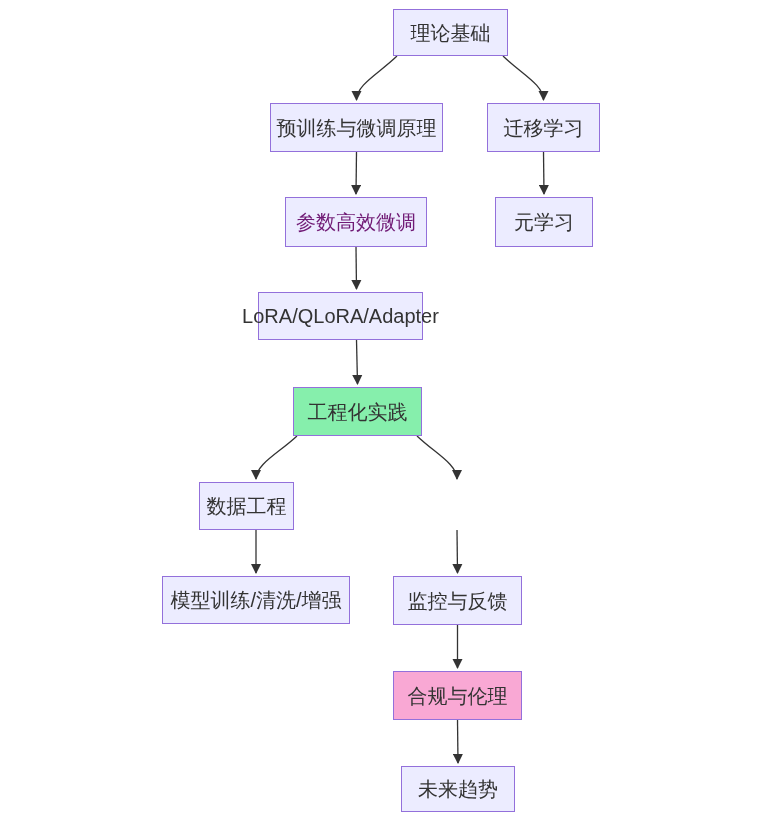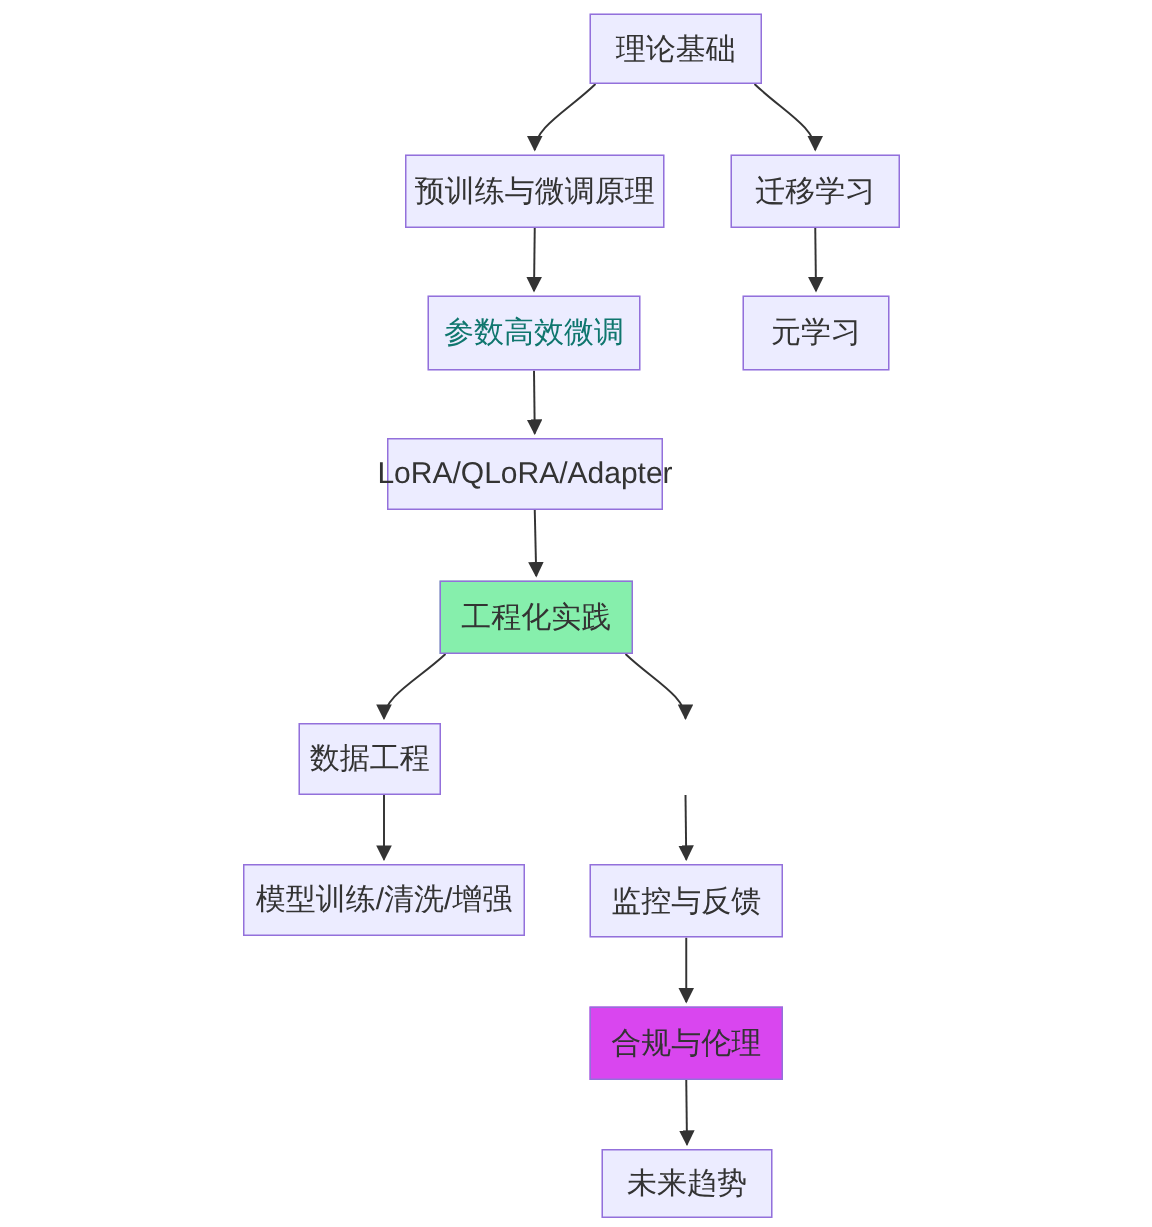--- a/index.html
+++ b/index.html
@@ -65,23 +65,23 @@
         <path d="M256,530 L256,573" fill="none" stroke="#333333" stroke-width="1.3" marker-end="url(#arrowhead)"></path>
         <path d="M457,530 L457.5,573" fill="none" stroke="#333333" stroke-width="1.3" marker-end="url(#arrowhead)"></path>
         <path d="M457.5,625 L457.5,668" fill="none" stroke="#333333" stroke-width="1.3" marker-end="url(#arrowhead)"></path>
         <path d="M457.5,720 L458,763" fill="none" stroke="#333333" stroke-width="1.3" marker-end="url(#arrowhead)"></path>
       </g>
   </svg>
   <div id="node-layer">
       <div class="node" style="left: 393px; top: 9px; width: 115px; height: 47px; background: rgb(236, 236, 255); border-color: rgb(147, 112, 219); color: rgb(51, 51, 51);">理论基础</div>
       <div class="node" style="left: 270px; top: 103px; width: 173px; height: 49px; background: rgb(236, 236, 255); border-color: rgb(147, 112, 219); color: rgb(51, 51, 51);">预训练与微调原理</div>
       <div class="node" style="left: 487px; top: 103px; width: 113px; height: 49px; background: rgb(236, 236, 255); border-color: rgb(147, 112, 219); color: rgb(51, 51, 51);">迁移学习</div>
-      <div class="node" style="left: 285px; top: 197px; width: 142px; height: 50px; background: rgb(236, 236, 255); border-color: rgb(147, 112, 219); color: #0f766e;">参数高效微调</div>
+      <div class="node" style="left: 285px; top: 197px; width: 142px; height: 50px; background: rgb(236, 236, 255); border-color: rgb(147, 112, 219); color: #701a75;">参数高效微调</div>
       <div class="node" style="left: 495px; top: 197px; width: 98px; height: 50px; background: rgb(236, 236, 255); border-color: rgb(147, 112, 219); color: rgb(51, 51, 51);">元学习</div>
-      <div class="node" style="left: 258px; top: 292px; width: 184px; height: 48px; background: rgb(236, 236, 255); border-color: rgb(147, 112, 219); color: rgb(51, 51, 51);">LoRA/QLoRA/Adapter</div>
+      <div class="node" style="left: 258px; top: 292px; width: 165px; height: 48px; background: rgb(236, 236, 255); border-color: rgb(147, 112, 219); color: rgb(51, 51, 51);">LoRA/QLoRA/Adapter</div>
       <div class="node" style="left: 293px; top: 387px; width: 129px; height: 49px; background: #86efac; border-color: rgb(147, 112, 219); color: rgb(51, 51, 51);">工程化实践</div>
       <div class="node" style="left: 199px; top: 482px; width: 95px; height: 48px; background: rgb(236, 236, 255); border-color: rgb(147, 112, 219); color: rgb(51, 51, 51);">数据工程</div>
       <div class="node" style="left: 162px; top: 576px; width: 188px; height: 48px; background: rgb(236, 236, 255); border-color: rgb(147, 112, 219); color: rgb(51, 51, 51);">模型训练/清洗/增强</div>
       <div class="node" style="left: 393px; top: 576px; width: 129px; height: 49px; background: rgb(236, 236, 255); border-color: rgb(147, 112, 219); color: rgb(51, 51, 51);">监控与反馈</div>
-      <div class="node" style="left: 393px; top: 671px; width: 129px; height: 49px; background: #d946ef; border-color: rgb(147, 112, 219); color: rgb(51, 51, 51);">合规与伦理</div>
+      <div class="node" style="left: 393px; top: 671px; width: 129px; height: 49px; background: #f9a8d4; border-color: rgb(147, 112, 219); color: rgb(51, 51, 51);">合规与伦理</div>
       <div class="node" style="left: 401px; top: 766px; width: 114px; height: 46px; background: rgb(236, 236, 255); border-color: rgb(147, 112, 219); color: rgb(51, 51, 51);">未来趋势</div>
     </div>
 </div>
 
 </body></html>

